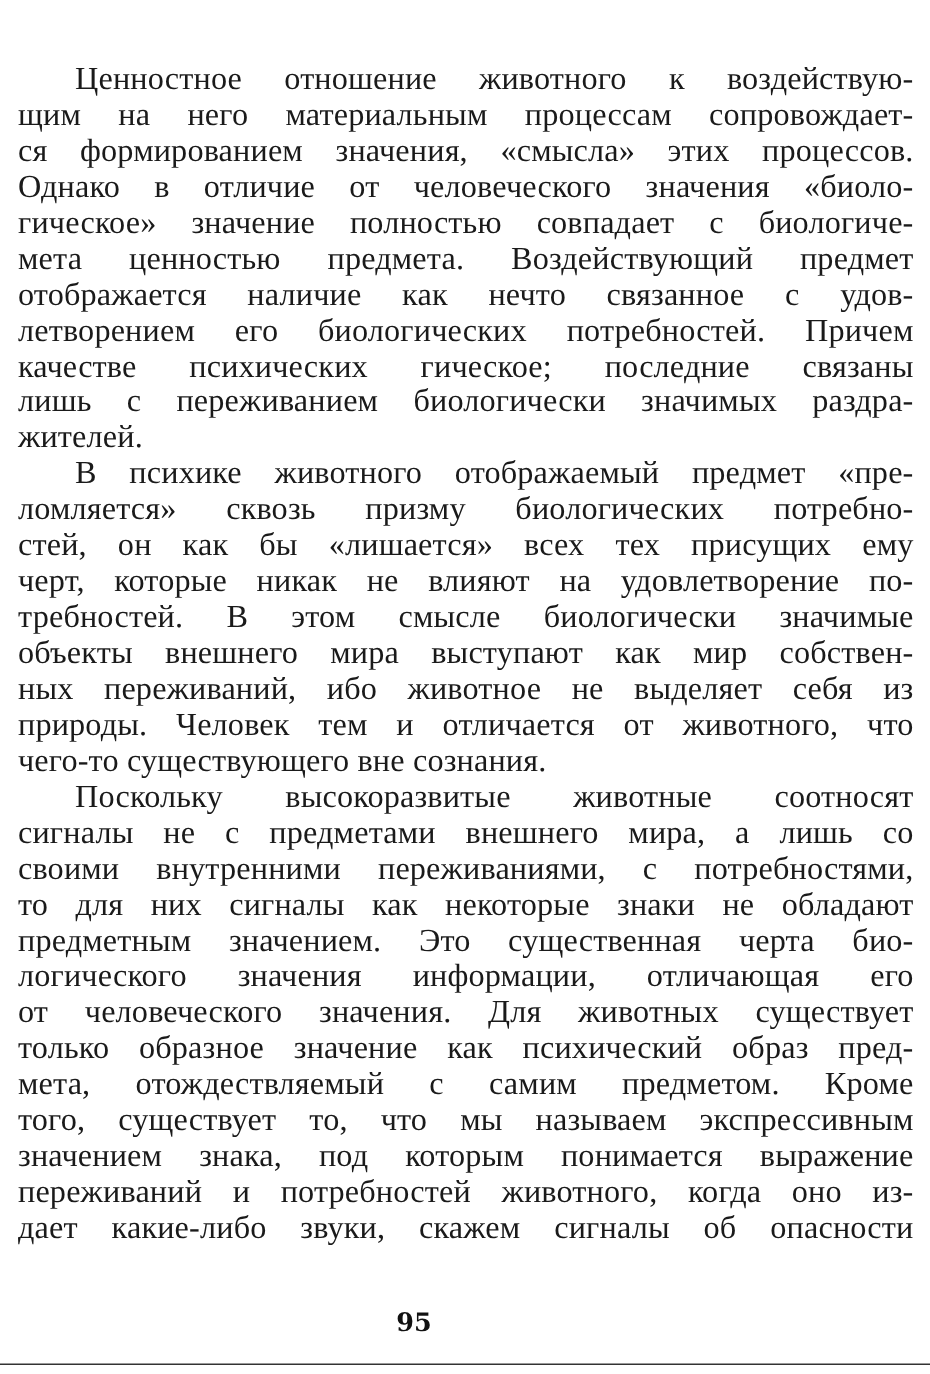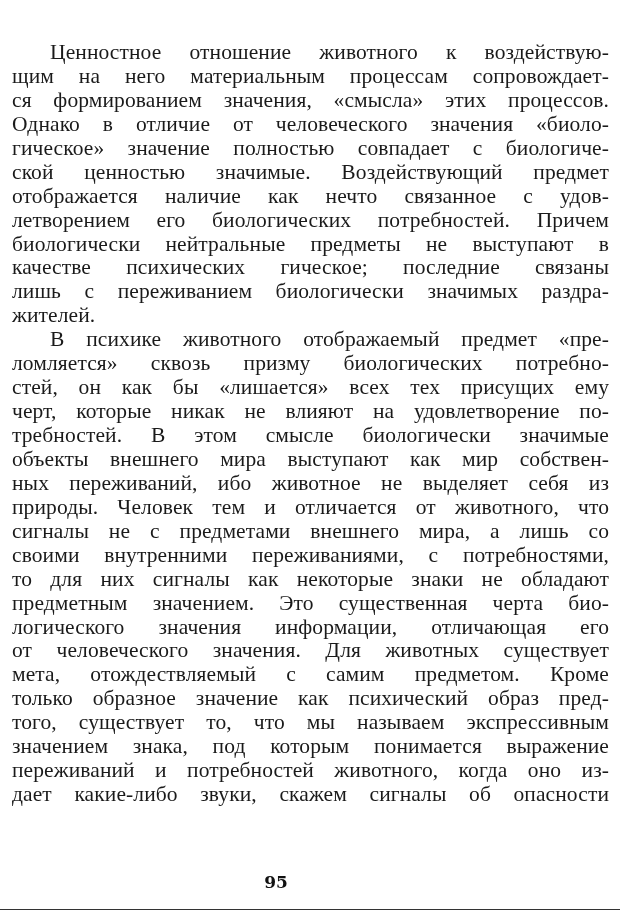--- a/index.html
+++ b/index.html
@@ -66,43 +66,44 @@
   </style>
 </head>
 <body>
 
 <div class="page" id="page-body">
     <div class="line indent"><span>Ценностное отношение животного к воздействую-</span></div>
     <div class="line"><span>щим на него материальным процессам сопровождает-</span></div>
     <div class="line"><span>ся формированием значения, «смысла» этих процессов.</span></div>
     <div class="line"><span>Однако в отличие от человеческого значения «биоло-</span></div>
     <div class="line"><span>гическое» </span><span class="it">значение полностью совпадает с биологиче-</span></div>
-    <div class="line"><span class="it">ской ценностью значимые.</span><span> Воздействующий предмет</span></div>
+    <div class="line"><span class="it">мета ценностью предмета.</span><span> Воздействующий предмет</span></div>
     <div class="line"><span>отображается наличие как нечто связанное с удов-</span></div>
     <div class="line"><span>летворением его биологических потребностей. Причем</span></div>
-    <div class="line"><span>биологически нейтральные предметы не выступают в</span></div>
     <div class="line"><span>качестве психических гическое; последние связаны</span></div>
     <div class="line"><span>лишь с переживанием биологически значимых раздра-</span></div>
     <div class="line last"><span>жителей.</span></div>
     <div class="line indent"><span>В психике животного отображаемый предмет «пре-</span></div>
     <div class="line"><span class="it">ломляется» сквозь призму биологических потребно-</span></div>
     <div class="line"><span>стей, он как бы «лишается» всех тех присущих ему</span></div>
     <div class="line"><span>черт, которые никак не влияют на удовлетворение по-</span></div>
     <div class="line"><span>требностей. В этом смысле биологически значимые</span></div>
     <div class="line"><span>объекты внешнего мира выступают как мир собствен-</span></div>
     <div class="line"><span>ных переживаний, ибо животное не выделяет себя из</span></div>
     <div class="line"><span>природы. Человек тем и отличается от животного, что</span></div>
+    <div class="line last"><span>чего-то существующего вне сознания.</span></div>
+    <div class="line indent"><span class="it">Поскольку высокоразвитые животные соотносят</span></div>
     <div class="line"><span>сигналы не с предметами внешнего мира, а лишь со</span></div>
     <div class="line"><span>своими внутренними переживаниями, с потребностями,</span></div>
     <div class="line"><span>то для них сигналы как некоторые знаки не обладают</span></div>
     <div class="line"><span>предметным значением. Это существенная черта био-</span></div>
     <div class="line"><span>логического значения информации, отличающая его</span></div>
     <div class="line"><span>от человеческого значения. Для животных существует</span></div>
+    <div class="line"><span>только образное значение как психический образ пред-</span></div>
     <div class="line"><span>мета, отождествляемый с самим предметом. Кроме</span></div>
-    <div class="line"><span>только образное значение как психический образ пред-</span></div>
     <div class="line"><span>того, существует то, что мы </span><span class="it">называем экспрессивным</span></div>
     <div class="line"><span>значением знака, под которым понимается выражение</span></div>
     <div class="line"><span>переживаний и потребностей животного, когда оно из-</span></div>
     <div class="line"><span>дает какие-либо звуки, скажем сигналы об опасности</span></div>
   </div>
 
 <div class="folio">95</div>
 <div class="rule"></div>
 
 </body></html>

